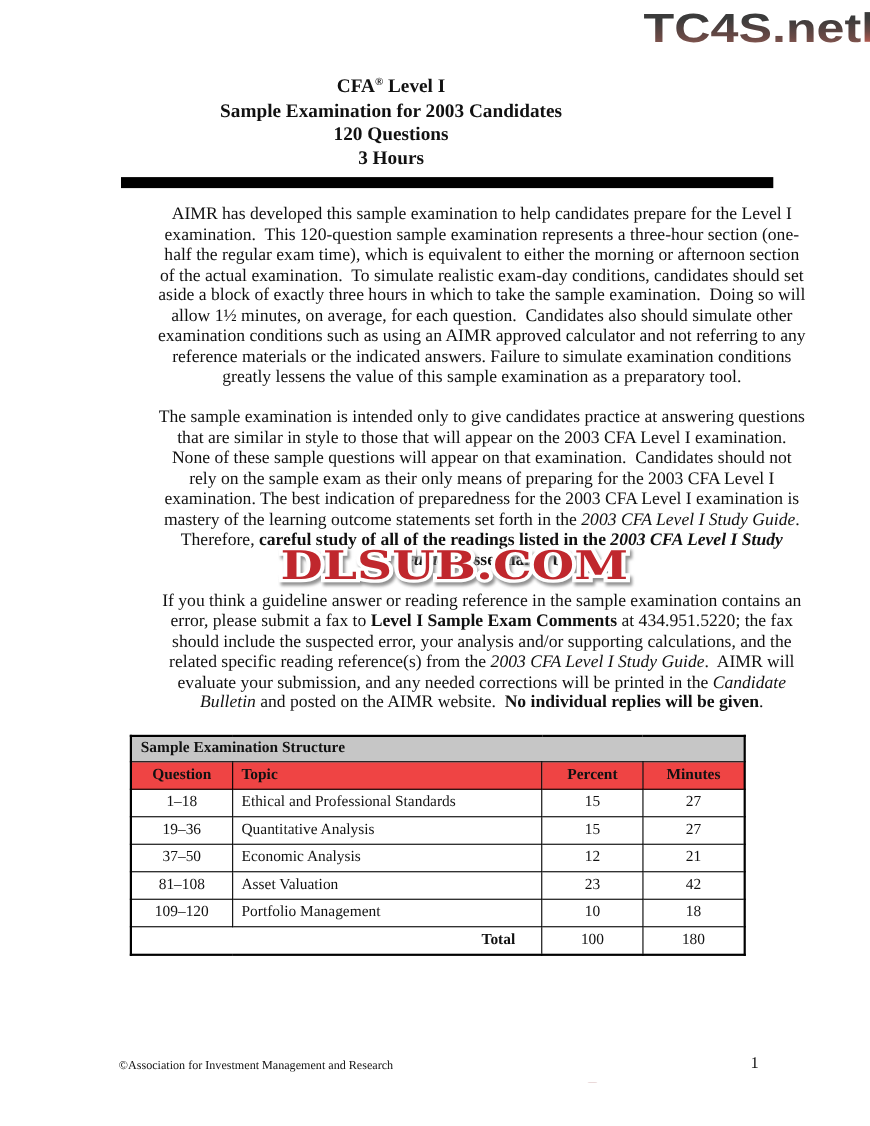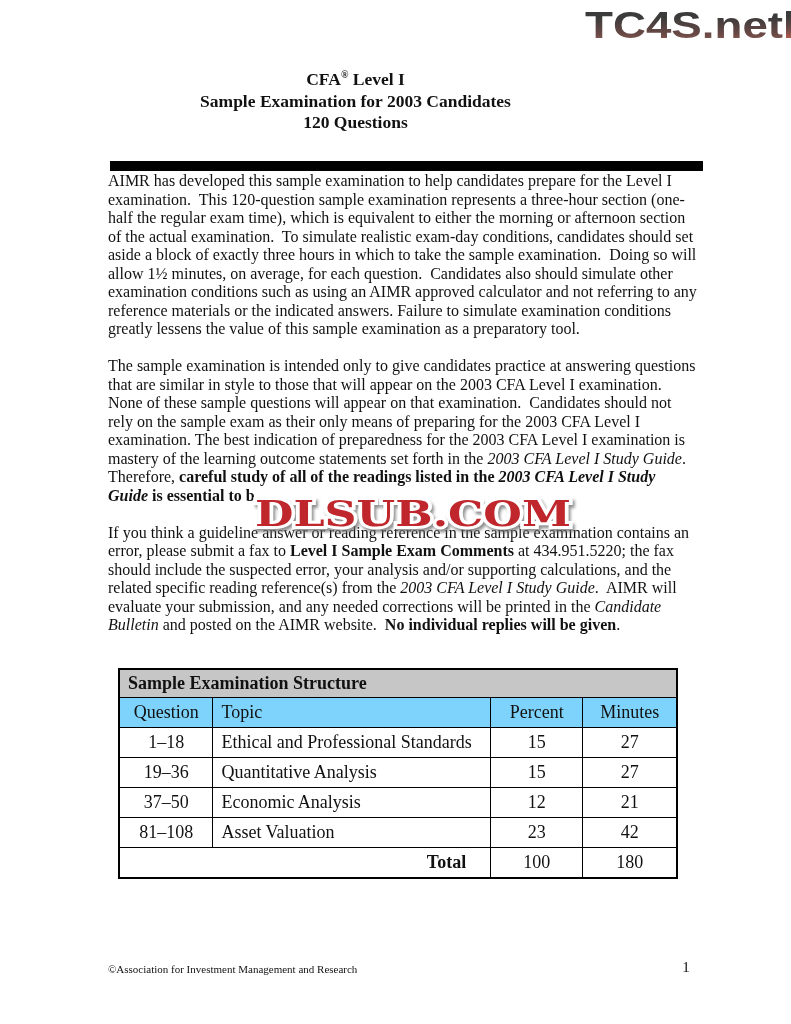--- a/index.html
+++ b/index.html
@@ -9,33 +9,33 @@
   .tc4s{position:absolute;top:1px;left:583px;}
   .logo-sliver{position:absolute;top:11px;right:0;width:5px;height:27px;
       background:linear-gradient(#3b3b3b 20%,#6b4a46 65%,#b05a50);}
   
   .doc-title{position:absolute;top:64px;left:0;right:96px;text-align:center;
       font-weight:bold;font-size:17.5px;line-height:21.8px;margin-left:16px;}
   .doc-title sup{font-size:10px;}
   
   .rule{position:absolute;top:161px;left:110px;width:593px;height:10px;background:#000;}
   
-  .body-text{position:absolute;top:172px;left:108px;width:660px;}
+  .body-text{position:absolute;top:186px;left:108px;width:660px;text-align:center;}
   .body-text p{margin:0 0 18.5px 0;font-size:16px;line-height:18.5px;white-space:pre;}
   .body-text .b{font-weight:bold;}
   .body-text .i{font-style:italic;}
   
   .stamp{position:absolute;top:486px;left:248px;}
   
   .exam-table{position:absolute;top:668px;left:118px;width:560px;border-collapse:collapse;
-      font-size:18px;}
+      font-size:14px;}
   .exam-table th,.exam-table td{border:1.5px solid #000;padding:4px 8px;font-weight:normal;}
   .exam-table{border:2px solid #000;}
   .exam-table .ttl{background:#c6c6c6;font-weight:bold;text-align:left;padding:3px 8px;}
-  .exam-table thead th{background:#7dd3fc;font-weight:normal;}
+  .exam-table thead th{background:#ef4444;font-weight:bold;}
   .exam-table th.q,.exam-table td.q{width:80px;text-align:center;}
   .exam-table th.t,.exam-table td.t{width:315px;text-align:left;white-space:pre-line;}
   .exam-table th.c,.exam-table td.c{width:82px;text-align:center;}
   .exam-table td.total-label{text-align:right;font-weight:bold;padding-right:24px;}
   
   .copyright{position:absolute;top:963px;left:108px;font-size:11px;}
   .page-number{position:absolute;top:959px;left:676px;width:20px;text-align:center;font-size:15px;}
   
   .txlogo{position:absolute;top:977px;left:467px;}
 </style>
@@ -53,20 +53,21 @@
       </linearGradient>
     </defs>
     <text x="2" y="37" font-size="37" font-weight="bold" font-family="Liberation Sans, sans-serif" fill="url(#gLogo)" textLength="198" lengthAdjust="spacingAndGlyphs">TC4S.net</text>
   </svg>
   <div class="logo-sliver"></div>
 
   <div class="doc-title">
     <div><span>CFA</span><sup>®</sup><span> Level I</span></div>
     <div>Sample Examination for 2003 Candidates</div>
     <div>120 Questions</div>
+    <div>3 Hours</div>
   </div>
 
   <div class="rule"></div>
 
   <div class="body-text">
     <p><span>AIMR has developed this sample examination to help candidates prepare for the Level I
 examination.  This 120-question sample examination represents a three-hour section (one-
 half the regular exam time), which is equivalent to either the morning or afternoon section
 of the actual examination.  To simulate realistic exam-day conditions, candidates should set
 aside a block of exactly three hours in which to take the sample examination.  Doing so will
@@ -124,20 +125,26 @@
           <td class="t">Economic Analysis</td>
           <td class="c">12</td>
           <td class="c">21</td>
         </tr>
         <tr>
           <td class="q">81–108</td>
           <td class="t">Asset Valuation</td>
           <td class="c">23</td>
           <td class="c">42</td>
         </tr>
+        <tr>
+          <td class="q">109–120</td>
+          <td class="t">Portfolio Management</td>
+          <td class="c">10</td>
+          <td class="c">18</td>
+        </tr>
         <tr id="total-row">
         <td class="total-label" colspan="2">Total</td>
         <td class="c">100</td>
         <td class="c">180</td>
       </tr>
     </tbody>
   </table>
 
   <div class="copyright">©Association for Investment Management and Research</div>
   <div class="page-number">1</div>

